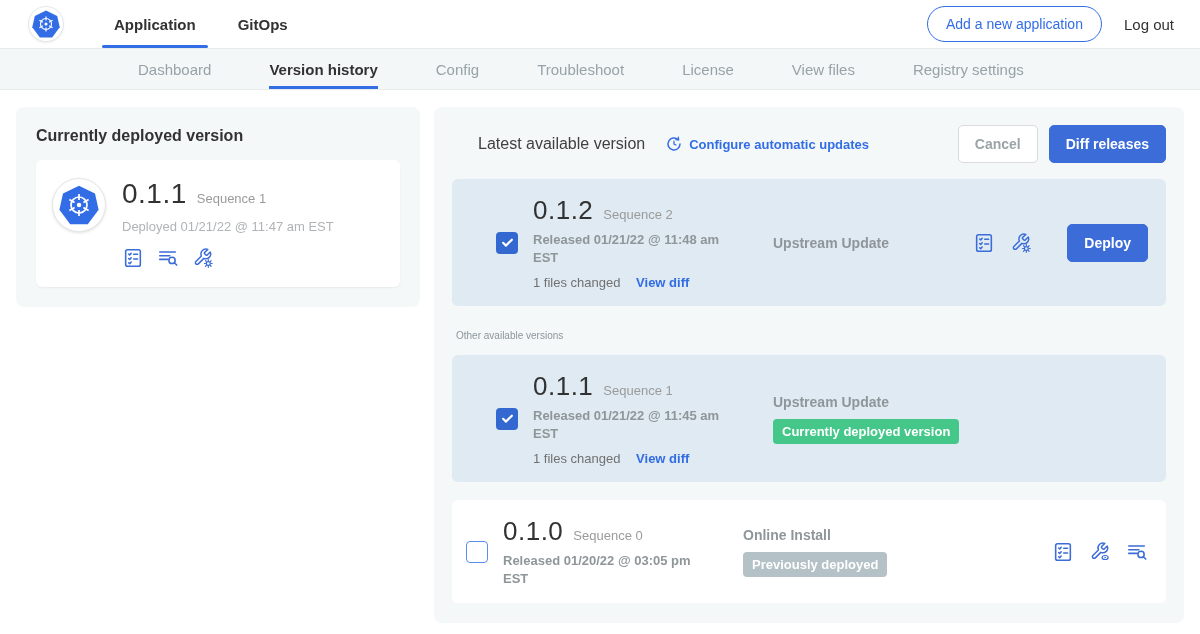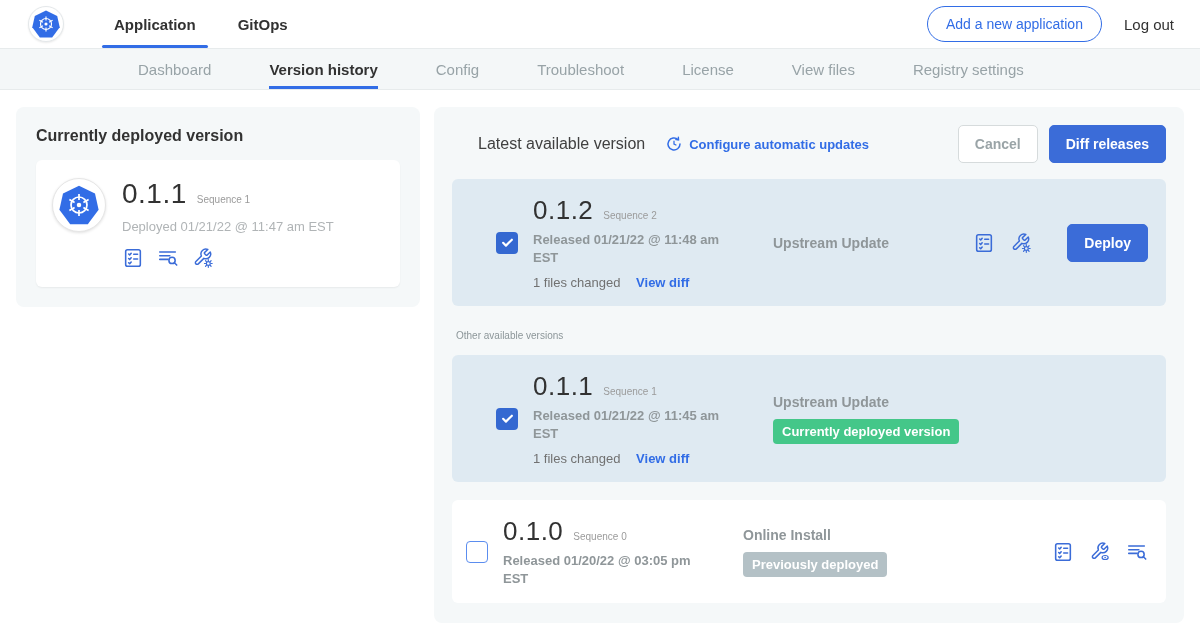--- a/index.html
+++ b/index.html
@@ -38,21 +38,21 @@
   .panel { background:#f5f8f9; border-radius:8px; }
   .left-panel { width:404px; padding:20px; }
   .left-panel h2 { font-size:16px; font-weight:700; color:#323232; margin-bottom:15px; }
   .deployed-card { background:#fff; border-radius:6px; box-shadow:0 1px 2px rgba(0,0,0,.06);
     padding:18px 16px; display:flex; gap:16px; }
   .k8s-badge { width:54px; height:54px; border-radius:50%; background:#fff; flex:0 0 54px;
     border:1px solid #e6e6e6; box-shadow:0 1px 3px rgba(0,0,0,.12);
     display:flex; align-items:center; justify-content:center; }
   .version-line { display:flex; align-items:baseline; }
   .version-number { font-size:28px; font-weight:400; color:#323232; letter-spacing:.5px; }
-  .sequence { font-size:10px; color:#9b9b9b; margin-left:10px; }
+  .sequence { font-size:13px; color:#9b9b9b; margin-left:10px; }
   .deployed-at { font-size:13px; color:#b0b4b6; margin:9px 0 13px; }
   .icon-row { display:flex; gap:13px; align-items:center; }
   .act-icon { width:22px; height:22px; color:#3b6cd8; cursor:pointer; position:relative; display:inline-block; }
   .act-icon svg { display:block; }
 
   
   .right-panel { flex:1; padding:18px 18px 20px; }
   .latest-header { display:flex; align-items:center; margin-bottom:16px; }
   .latest-header h2 { font-size:16px; font-weight:400; color:#404040;margin-left:26px; }
   .hdr-link { display:flex; align-items:center; gap:6px; color:#326de6; font-size:13px;

